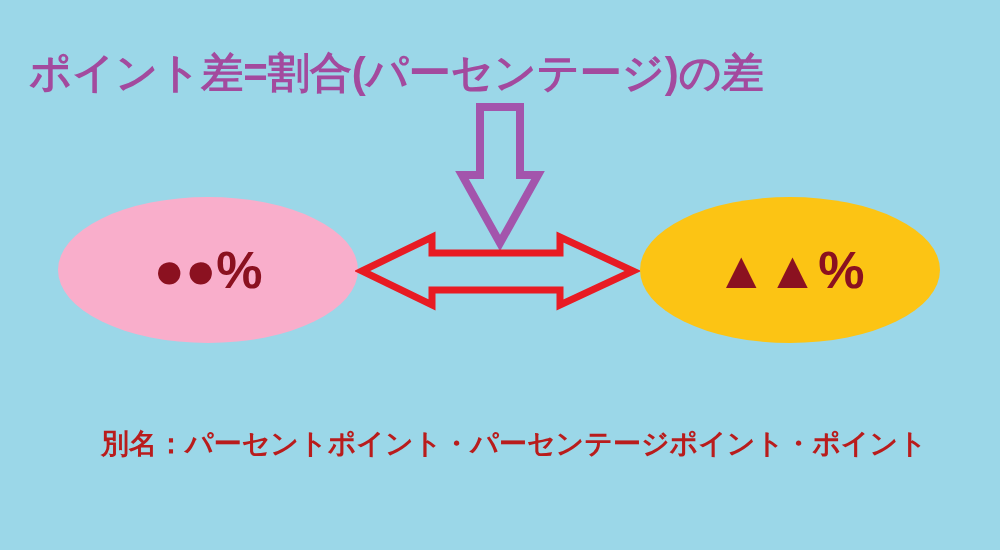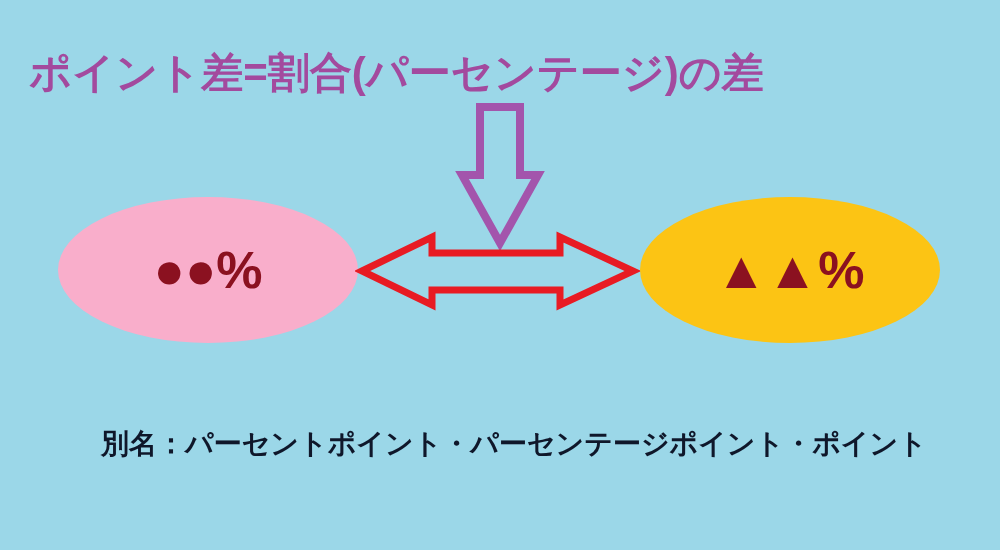--- a/index.html
+++ b/index.html
@@ -45,21 +45,21 @@
     color: #8B1120;
     line-height: 1;
     white-space: nowrap;
   }
   .notes {
     position: absolute;
     left: 101px;
     top: 421px;
     font-size: 28px;
     font-weight: bold;
-    color: #0f172a;
+    color: #b91c1c;
     line-height: 45px;
     white-space: nowrap;
   }
 </style>
 </head>
 <body>
 
 <div class="canvas">
 
   <div class="title">ポイント差=割合(パーセンテージ)の差</div>

